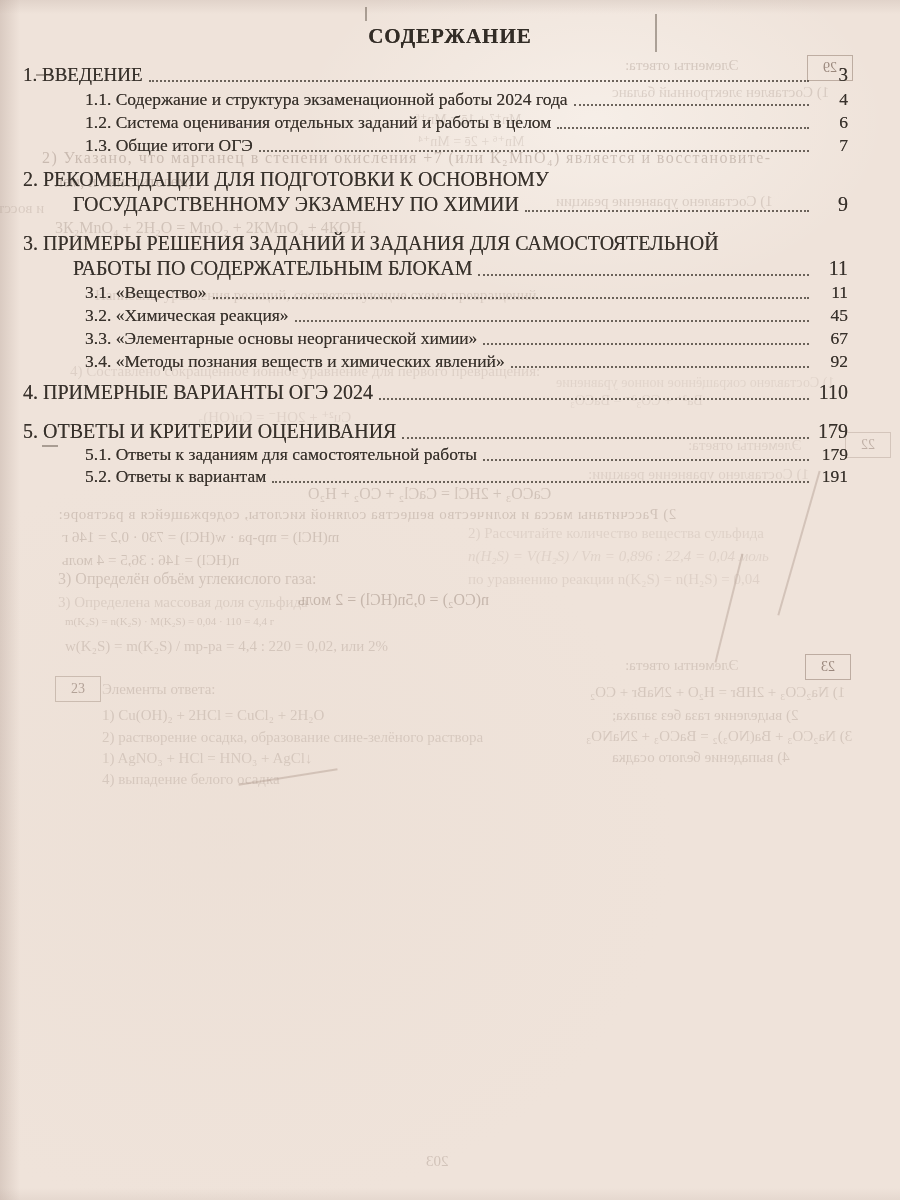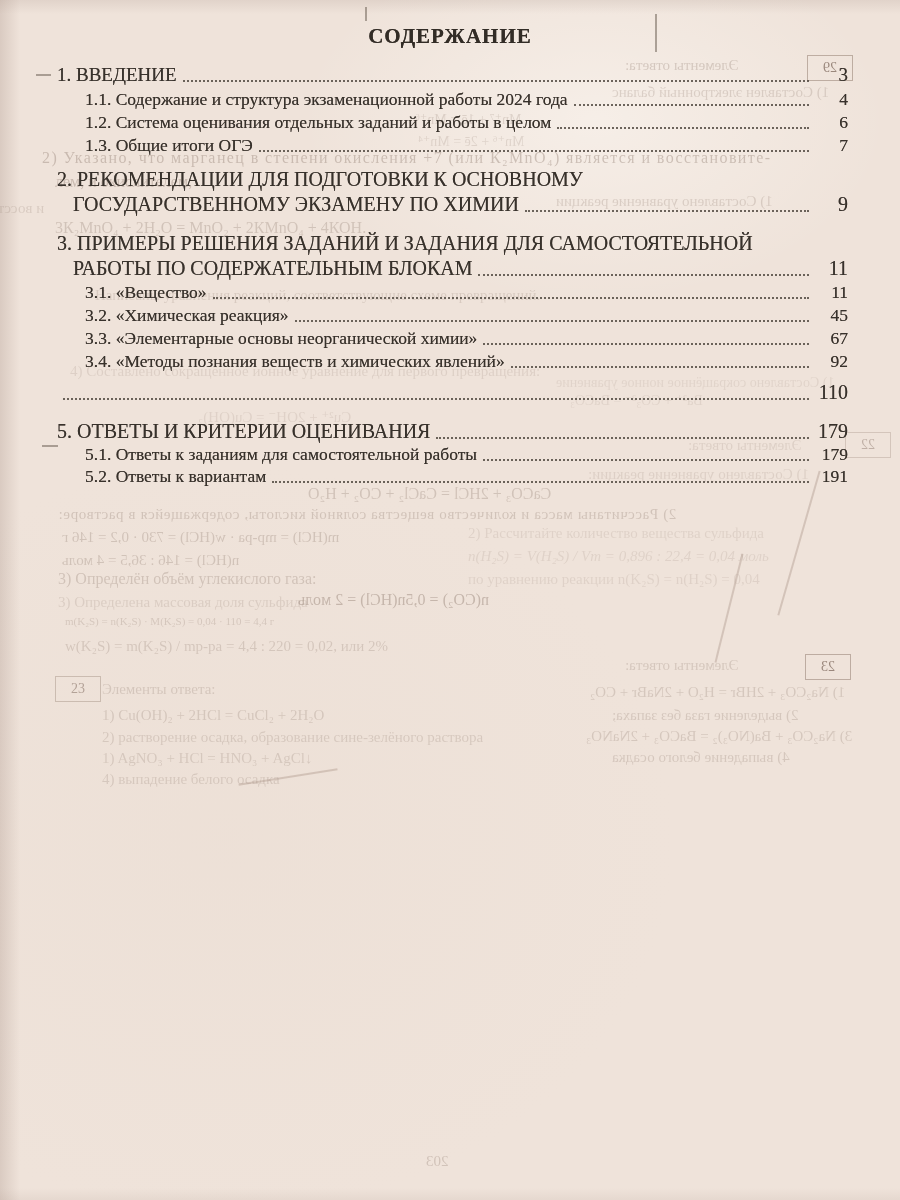--- a/index.html
+++ b/index.html
@@ -23,21 +23,21 @@
     font-size:21px;font-weight:bold;letter-spacing:1px;color:#322c26;
     text-shadow:0 0 .6px rgba(50,40,32,.8);}
 
   .row{position:absolute;left:0;right:52px;display:flex;align-items:baseline;
     text-shadow:0 0 .5px rgba(55,45,38,.65);}
   .row .lbl{white-space:nowrap;}
   .leader{flex:1;border-bottom:2.2px dotted #4a423a;margin:0 3px 4px 6px;
     align-self:flex-end;opacity:.8;}
   .pg{min-width:36px;text-align:right;white-space:nowrap;}
   .sub{padding-left:85px;font-size:17.5px;}
-  .main{padding-left:57px;font-size:20px;}
+  .main{padding-left:23px;font-size:20px;}
   .m1{font-size:19px;}
   .cont{padding-left:73px;font-size:20px;}
 
   .folio{position:absolute;left:0;right:0;top:1150px;text-align:center;
     font-size:17px;letter-spacing:1px;color:#453d35;}
 
   .bl{position:absolute;white-space:nowrap;color:#8e7a6e;}
   .mir{transform:scaleX(-1);}
   .bbox{position:absolute;border:1.5px solid rgba(140,118,104,.5);
     width:44px;height:24px;text-align:center;font-size:14px;
@@ -168,20 +168,21 @@
       <span class="leader"></span>
       <span class="pg">67</span>
     </div>
     <div class="row sub" style="top:351px;">
       <span class="lbl">3.4. «Методы познания веществ и химических явлений»</span>
       <span class="leader"></span>
       <span class="pg">92</span>
     </div>
 
     <div class="row main" style="top:381px;">
+      <span class="lbl">4. ПРИМЕРНЫЕ ВАРИАНТЫ ОГЭ 2024</span>
       <span class="leader"></span>
       <span class="pg">110</span>
     </div>
 
     <div class="row main" style="top:420px;">
       <span class="lbl">5. ОТВЕТЫ И КРИТЕРИИ ОЦЕНИВАНИЯ</span>
       <span class="leader"></span>
       <span class="pg">179</span>
     </div>
     <div class="row sub" style="top:444px;">

